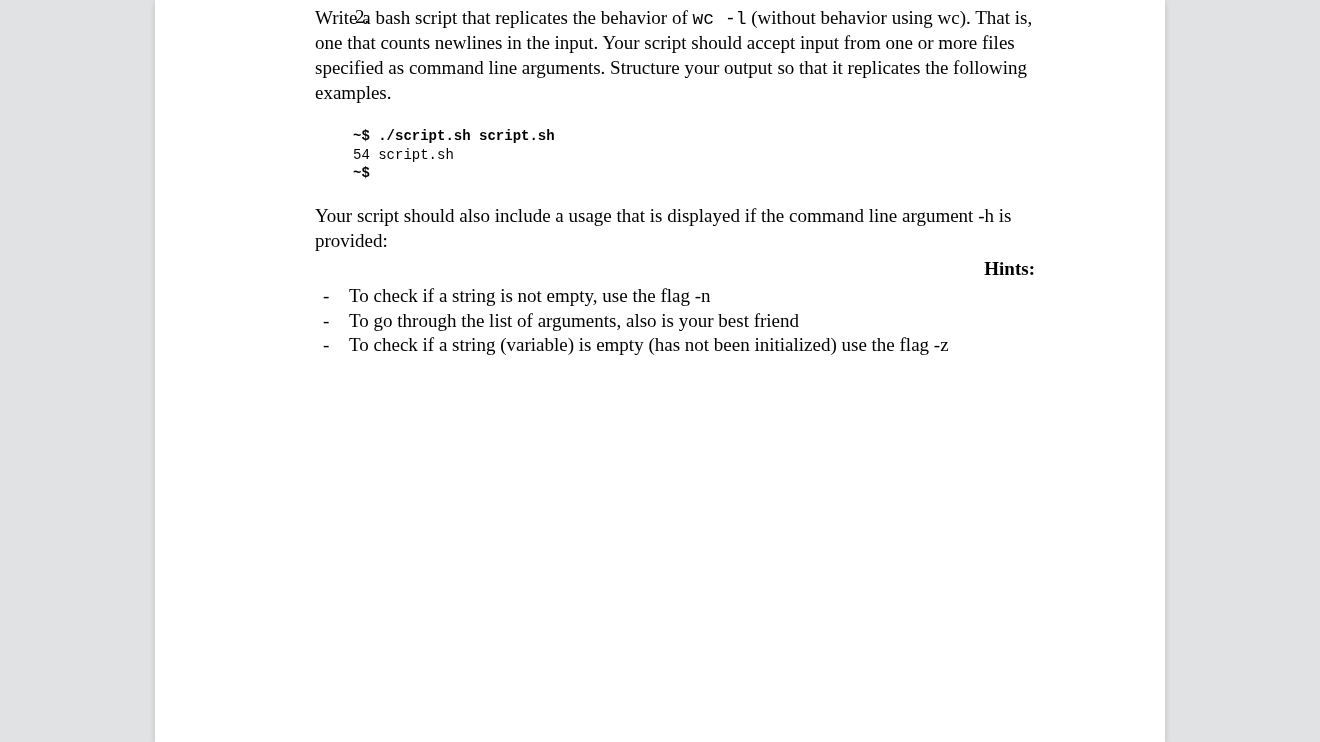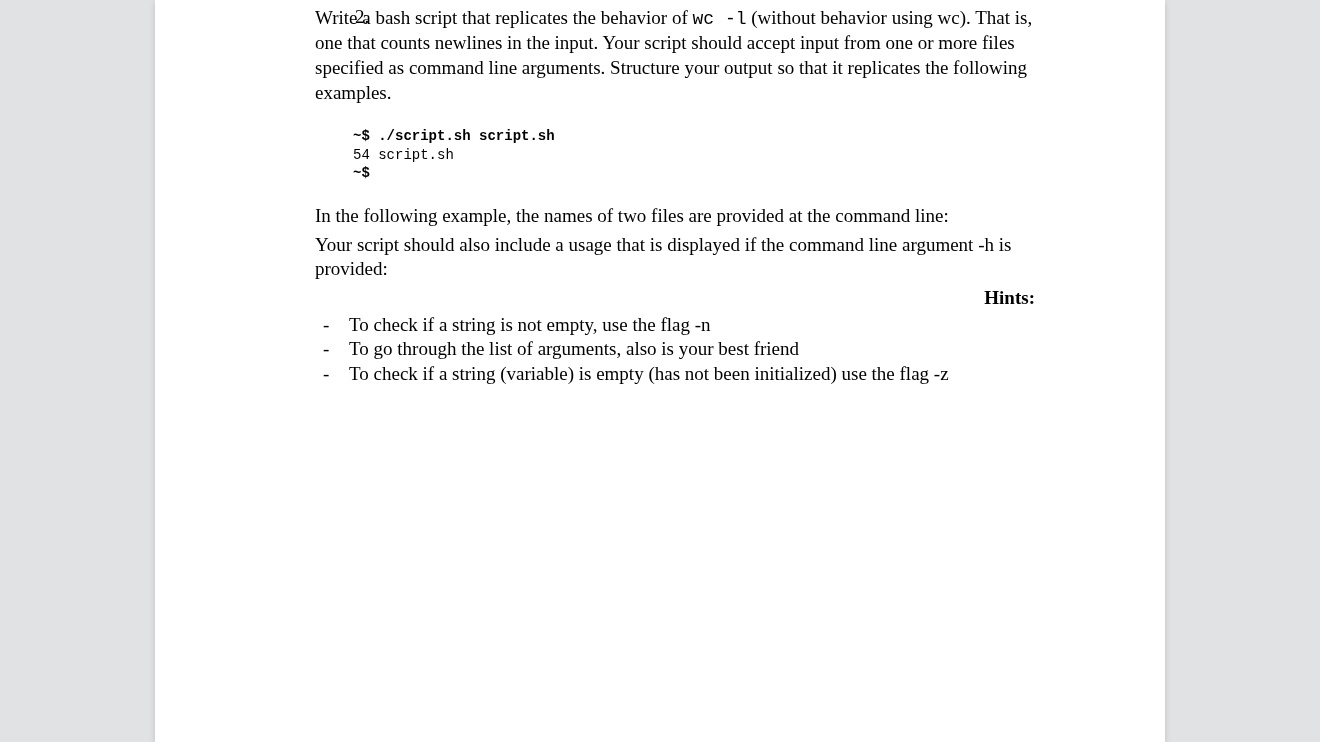--- a/index.html
+++ b/index.html
@@ -90,21 +90,20 @@
   <div class="content">
 
     <div class="para">
       <span>Write a bash script that replicates the behavior of </span><span class="code-inline">wc -l</span><span> (without behavior using </span><span class="bold">wc</span><span>). That is, one that counts newlines in the input. Your script should accept input from one or more files specified as command line arguments. Structure your output so that it replicates the following examples.</span>
     </div>
 
     <div class="code-block"><span class="code-line-bold">~$ ./script.sh script.sh</span>
 <span>54 script.sh</span>
 <span class="code-line-bold">~$</span></div>
 
-    <div class="para-small-gap">In the following example, the names of two files are provided at the command line:</div>
 
     <div class="para-small-gap">
       <span>Your script should also include a usage that is displayed if the command line argument -</span><span class="bold">h</span><span> is provided:</span>
     </div>
 
     <div class="hints-header">Hints:</div>
     <div class="hints-list">
       <div class="hint-item">
         <span class="hint-dash">-</span>
         <span class="hint-text">

